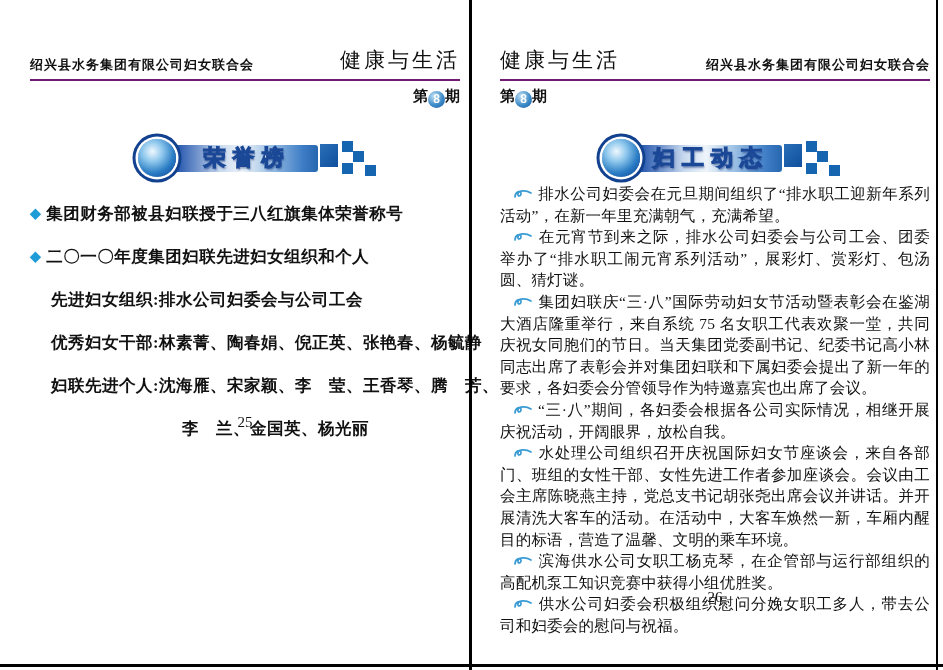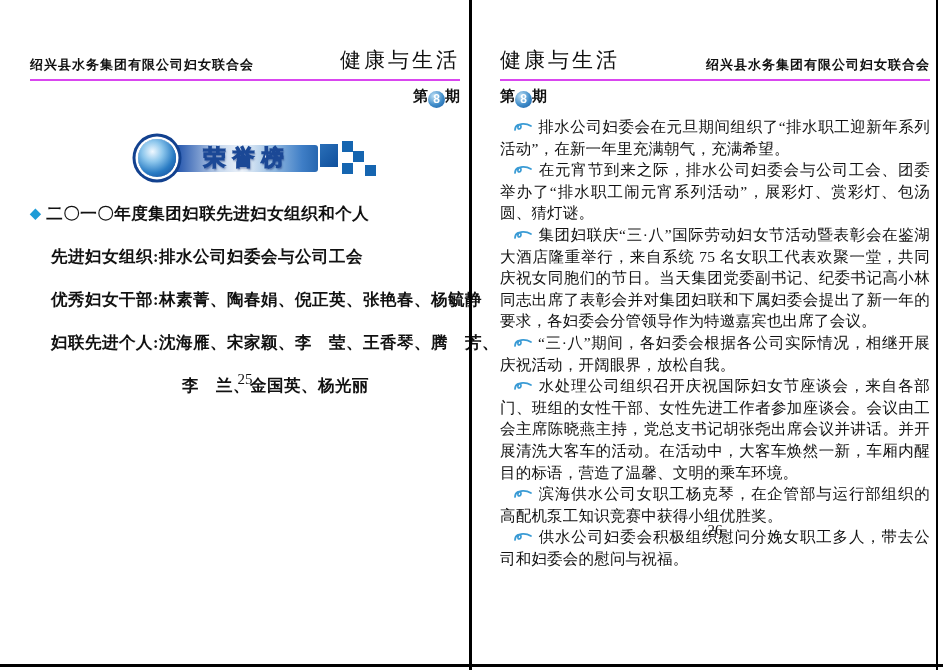--- a/index.html
+++ b/index.html
@@ -10,21 +10,21 @@
   .divider     { position:absolute; left:469px; top:0; width:3px; height:670px; background:#000; }
   .edge-right  { position:absolute; left:936px; top:0; width:2px; height:670px; background:#000; }
   .edge-bottom { position:absolute; left:0; top:664px; width:943px; height:3px; background:#000; }
 
   .page { position:absolute; top:46px; width:430px; }
   .page-left  { left:30px; }
   .page-right { left:500px; }
 
   
   .hdr { display:flex; justify-content:space-between; align-items:flex-end;
-         border-bottom:2px solid #d946ef; padding-bottom:5px; }
+         border-bottom:2px solid #701a75; padding-bottom:5px; }
   .hdr-company { font-family:"Liberation Serif", serif; font-weight:bold; font-size:13px; letter-spacing:1px; }
   .hdr-masthead { font-family:"Liberation Sans", sans-serif; font-weight:normal; font-size:21px; letter-spacing:3px; }
   .issue-line { margin-top:6px; font-weight:bold; font-size:15px; }
   .issue-right { text-align:right; }
   .issue-ball { display:inline-block; width:17px; height:17px; border-radius:50%;
                 background:radial-gradient(circle at 35% 30%, #bfe0f5, #3f8cc9 55%, #1b5fa6 95%);
                 color:#fff; font-size:12px; line-height:17px; text-align:center;
                 font-family:"Liberation Sans", sans-serif; vertical-align:-2px; }
 
   
@@ -52,21 +52,21 @@
   .cb-d   { left:45px; top:31px; width:11px; height:11px; }
 
   
   .honor-list { margin-top:21px; }
   .line { font-size:16.5px; font-weight:bold; margin-bottom:21px; letter-spacing:0.5px; white-space:nowrap; }
   .line .diamond { color:#1e9cd7; font-size:14px; margin-right:5px; vertical-align:1px; }
   .line.indent { padding-left:21px; }
   .line.center { padding-left:152px; }
 
   
-  .news { margin-top:8px; text-align:justify; }
+  .news { margin-top:1px; text-align:justify; }
   .news p { font-size:15.5px; line-height:21.6px; margin:0; letter-spacing:0.2px; }
   .wave-icon { display:inline-block; width:20px; height:12px; margin:0 5px 0 13px; vertical-align:-1px; }
 
   .pagenum { position:absolute; bottom:30px; left:0; width:430px; text-align:center; font-size:15px; }
 </style>
 </head>
 <body>
 
 <div class="sheet">
 
@@ -88,20 +88,23 @@
         <span class="cb cb-big"></span>
         <span class="cb cb-a"></span>
         <span class="cb cb-b"></span>
         <span class="cb cb-c"></span>
         <span class="cb cb-d"></span>
       </div>
     </div>
 
     <div class="honor-list">
       <div class="line">
+        <span class="diamond">◆</span><span>集团财务部被县妇联授于三八红旗集体荣誉称号</span>
+      </div>
+      <div class="line">
         <span class="diamond">◆</span><span>二〇一〇年度集团妇联先进妇女组织和个人</span>
       </div>
       <div class="line indent">
         <span>先进妇女组织:排水公司妇委会与公司工会</span>
       </div>
       <div class="line indent">
         <span>优秀妇女干部:林素菁、陶春娟、倪正英、张艳春、杨毓静</span>
       </div>
       <div class="line indent">
         <span>妇联先进个人:沈海雁、宋家颖、李　莹、王香琴、腾　芳、</span>
@@ -116,20 +119,33 @@
 
   <div class="page page-right">
     <div class="hdr">
       <span class="hdr-masthead">健康与生活</span>
       <span class="hdr-company">绍兴县水务集团有限公司妇女联合会</span>
     </div>
     <div class="issue-line">
       <span>第</span><span class="issue-ball">8</span><span>期</span>
     </div>
 
+    <div class="banner banner-right">
+      <span class="sphere"></span>
+      <div class="bar">
+        <span class="banner-title">妇工动态</span>
+      </div>
+      <div class="checkers">
+        <span class="cb cb-big"></span>
+        <span class="cb cb-a"></span>
+        <span class="cb cb-b"></span>
+        <span class="cb cb-c"></span>
+        <span class="cb cb-d"></span>
+      </div>
+    </div>
 
     <div class="news">
       <p><svg class="wave-icon" viewBox="0 0 20 12">
             <path d="M2 9 C2 4, 8 1.5, 8 5.5 C8 8.6, 4.2 8.8, 5 5.8 C6 2, 13 2, 18 5" fill="none" stroke="#3a9bd5" stroke-width="1.7" stroke-linecap="round"></path>
           </svg><span>排水公司妇委会在元旦期间组织了“排水职工迎新年系列活动”，在新一年里充满朝气，充满希望。</span></p>
       <p><svg class="wave-icon" viewBox="0 0 20 12">
             <path d="M2 9 C2 4, 8 1.5, 8 5.5 C8 8.6, 4.2 8.8, 5 5.8 C6 2, 13 2, 18 5" fill="none" stroke="#3a9bd5" stroke-width="1.7" stroke-linecap="round"></path>
           </svg><span>在元宵节到来之际，排水公司妇委会与公司工会、团委举办了“排水职工闹元宵系列活动”，展彩灯、赏彩灯、包汤圆、猜灯谜。</span></p>
       <p><svg class="wave-icon" viewBox="0 0 20 12">
             <path d="M2 9 C2 4, 8 1.5, 8 5.5 C8 8.6, 4.2 8.8, 5 5.8 C6 2, 13 2, 18 5" fill="none" stroke="#3a9bd5" stroke-width="1.7" stroke-linecap="round"></path>

